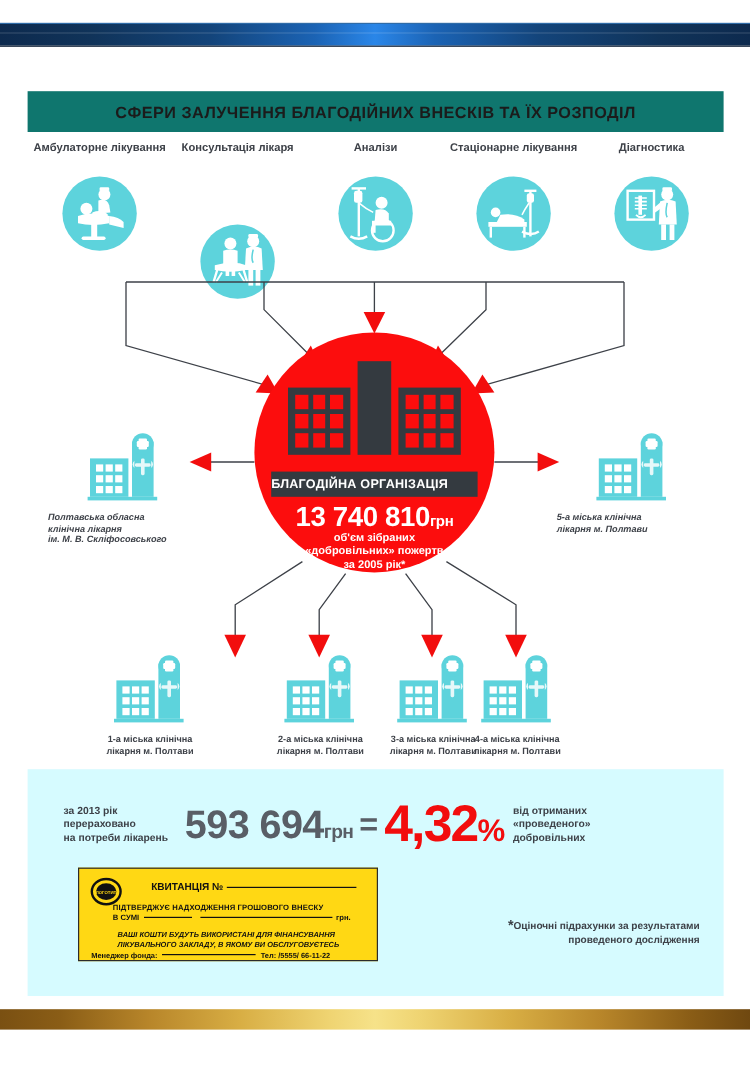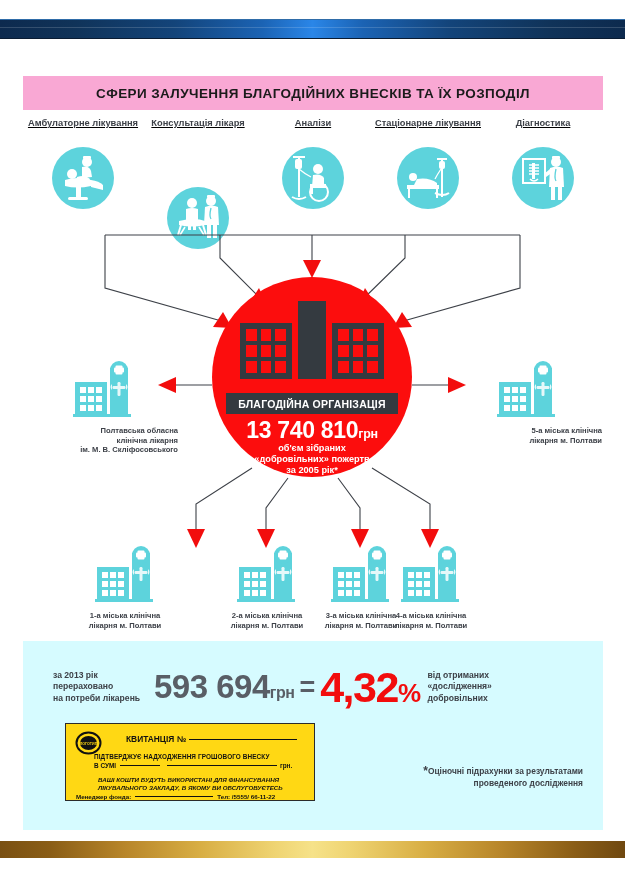--- a/index.html
+++ b/index.html
@@ -26,33 +26,33 @@
   .goldbar {
     position:absolute; left:0; bottom:37px; width:625px; height:17px;
     background: linear-gradient(90deg,
       #7a5012 0%, #8a5d16 8%, #b8862a 20%, #d8ae44 32%, #efd472 44%,
       #f6e289 50%, #efd472 56%, #d8ae44 68%, #b8862a 80%, #8a5d16 92%, #6f4810 100%);
   }
 
   
   .banner {
     position:absolute; left:23px; top:76px; width:580px; height:34px;
-    background:#f9a8d4;
+    background:#0f766e;
     display:flex; align-items:center; justify-content:center;
   }
   .banner-text {
     font-size:13.5px; font-weight:bold; color:#1b1b1b; letter-spacing:.4px;
     white-space:nowrap;
   }
 
   
   .cats { position:absolute; left:23px; top:117px; width:580px; height:105px; }
   .cat {
     position:absolute; top:0; width:120px;
-    display:flex; flex-direction:column; align-items:center;text-decoration:underline;
+    display:flex; flex-direction:column; align-items:center;
   }
   .cat-label {
     font-size:9.3px; font-weight:bold; color:#3d4148; text-align:center;
     line-height:12px; height:28px;
   }
   .cat-circle {
     width:62px; height:62px; border-radius:50%; background:#5dd3dc;
     margin-top:2px; position:relative;
   }
   .cat-circle svg { position:absolute; left:0; top:0; }
@@ -68,39 +68,39 @@
   .hub-bldg { position:absolute; left:28px; top:24px; width:144px; height:90px; }
   .hub-tower { position:absolute; left:58px; top:0; width:28px; height:78px; background:#343a40; }
   .hub-wing { position:absolute; top:22px; width:52px; height:56px; background:#343a40;
               display:grid; grid-template-columns:repeat(3,1fr); grid-template-rows:repeat(3,1fr);
               gap:4px; padding:6px; }
   .hub-wing.l { left:0; }
   .hub-wing.r { right:0; }
   .hub-wing i { background:#fc0d0d; display:block; }
   .hub-plate {
     position:absolute; left:14px; top:116px; width:172px; height:21px; background:#343a40;
-    display:flex; align-items:center; justify-content:center;
+    display:flex; align-items:center; 
   }
   .hub-plate span { color:#fff; font-size:10.5px; font-weight:bold; letter-spacing:.2px; white-space:nowrap; }
   .hub-amount {
     position:absolute; left:0; top:140px; width:200px; text-align:center;
     color:#fff; font-weight:bold; font-size:23px; letter-spacing:-.3px; white-space:nowrap;
   }
   .hub-amount .unit { font-size:12.5px; font-weight:bold; }
   .hub-sub {
     position:absolute; left:0; top:166px; width:200px; text-align:center;
     color:#fff; font-size:9.2px; font-weight:bold; line-height:11px;
   }
 
   
   .hosp { position:absolute; width:150px; display:flex; flex-direction:column; align-items:center; }
   .hosp-icon { width:64px; height:62px; position:relative; }
   .hosp-label { margin-top:4px; font-size:7.6px; font-weight:bold; color:#3d4148;
                 text-align:center; line-height:9.6px; white-space:pre-line; }
-  .hosp.side .hosp-label { text-align:right; width:100%; padding-left:12px; }
+  .hosp.side .hosp-label { text-align:left; width:100%; padding-left:12px;font-style:italic; }
 
   
   .statpanel {
     position:absolute; left:23px; top:641px; width:580px; height:189px; background:#d6fbff;
   }
   .stat-row { position:absolute; left:30px; top:18px; width:540px; height:56px; display:flex; align-items:center; }
   .stat-lead { font-size:8.6px; font-weight:bold; color:#3d4148; line-height:11.5px; text-align:left; width:95px; }
   .stat-num { font-size:33px; font-weight:bold; color:#595e66; letter-spacing:-.5px; margin-left:6px; white-space:nowrap; }
   .stat-num .unit { font-size:16px; }
   .stat-eq { font-size:27px; font-weight:bold; color:#595e66; margin:0 5px; }
@@ -548,21 +548,21 @@
       </div>
       <div class="stat-num">
         <span>593 694</span><span class="unit">грн</span>
       </div>
       <div class="stat-eq">=</div>
       <div class="stat-pct">
         <span>4,32</span><span class="sym">%</span>
       </div>
       <div class="stat-tail">
         <div>від отриманих</div>
-        <div>«дослідження»</div>
+        <div>«проведеного»</div>
         <div>добровільних</div>
       </div>
     </div>
 
     <div class="receipt">
       <div class="rcp-stamp">
         <svg width="27" height="24" viewBox="0 0 27 24">
           <ellipse cx="13.5" cy="12" rx="12" ry="10.5" fill="none" stroke="#111" stroke-width="2"></ellipse>
           <ellipse cx="13.5" cy="12" rx="8.5" ry="7" fill="#111"></ellipse>
           <text x="13.5" y="13.6" font-size="3.6" fill="#ffd814" text-anchor="middle" font-family="Liberation Sans, sans-serif" font-weight="bold">ЛОГОТИП</text>

